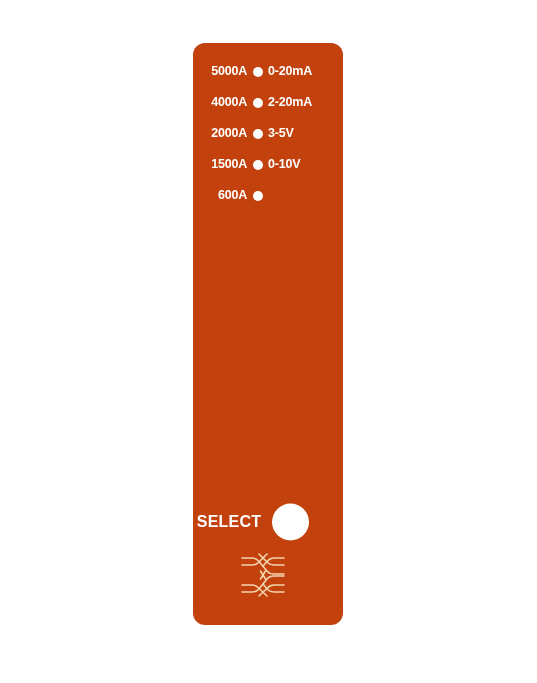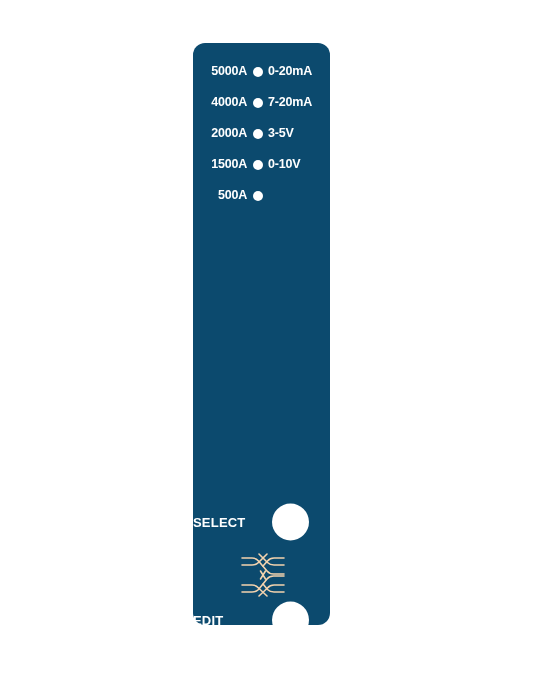--- a/index.html
+++ b/index.html
@@ -12,23 +12,23 @@
     height: 683px;
     position: relative;
     font-family: "Liberation Sans", sans-serif;
     overflow: hidden;
   }
 
   #panel {
     position: absolute;
     left: 193px;
     top: 43px;
-    width: 137px;
+    width: 150px;
     height: 582px;
-    background: #0c4a6e;
+    background: #c2410c;
     border-radius: 12px;
     box-sizing: border-box;
   }
 
   
   #range-list {
     position: absolute;
     left: 0;
     top: 13px;
     width: 139px;
@@ -89,23 +89,23 @@
     display: flex;
     align-items: center;
   }
   #select-row { top: 459px; }
   #edit-row   { top: 557px; }
 
   .ctl-label {
     position: absolute;
     left: 0;
     width: 72px;
-    text-align: left;
+    text-align: center;
     color: #ffffff;
-    font-size: 13px;
+    font-size: 16px;
     font-weight: bold;
     letter-spacing: 0.2px;
   }
   .ctl-button {
     position: absolute;
     left: 79px;
     top: 50%;
     transform: translateY(-50%);
     width: 37px;
     height: 37px;
@@ -137,39 +137,39 @@
         <span class="range-amps">5000A</span>
         <span class="range-led"></span>
         <span class="range-output">
           <span>0-20mA</span>
         </span>
       </div>
       <div class="range-row">
         <span class="range-amps">4000A</span>
         <span class="range-led"></span>
         <span class="range-output">
-          <span>7-20mA</span>
+          <span>2-20mA</span>
         </span>
       </div>
       <div class="range-row">
         <span class="range-amps">2000A</span>
         <span class="range-led"></span>
         <span class="range-output">
           <span>3-5V</span>
         </span>
       </div>
       <div class="range-row">
         <span class="range-amps">1500A</span>
         <span class="range-led"></span>
         <span class="range-output">
           <span>0-10V</span>
         </span>
       </div>
       <div class="range-row">
-        <span class="range-amps">500A</span>
+        <span class="range-amps">600A</span>
         <span class="range-led"></span>
       </div>
     </div>
 
   <div class="ctl-row" id="select-row">
     <span class="ctl-label">SELECT</span>
     <button class="ctl-button"></button>
   </div>
 
   <div id="brand-logo">
@@ -180,18 +180,14 @@
       <path d="M45 12 L35 12 Q31 12 28.5 9.5 L20 1"></path>
       <path d="M3 32 L13 32 Q17 32 19.5 35 L28 43"></path>
       <path d="M3 39 L13 39 Q17 39 19.5 36.5 L28 26 Q30.5 23 34.5 23 L45 23"></path>
       <path d="M45 32 L35 32 Q31 32 28.5 35 L20 43"></path>
       <path d="M45 39 L35 39 Q31 39 28.5 36.5 L24 31"></path>
       <path d="M21.5 18 L26.5 26"></path>
       <path d="M26.5 18 L21.5 26"></path>
     </svg>
   </div>
 
-  <div class="ctl-row" id="edit-row">
-    <span class="ctl-label">EDIT</span>
-    <button class="ctl-button"></button>
-  </div>
 
 </div>
 
 </body></html>

